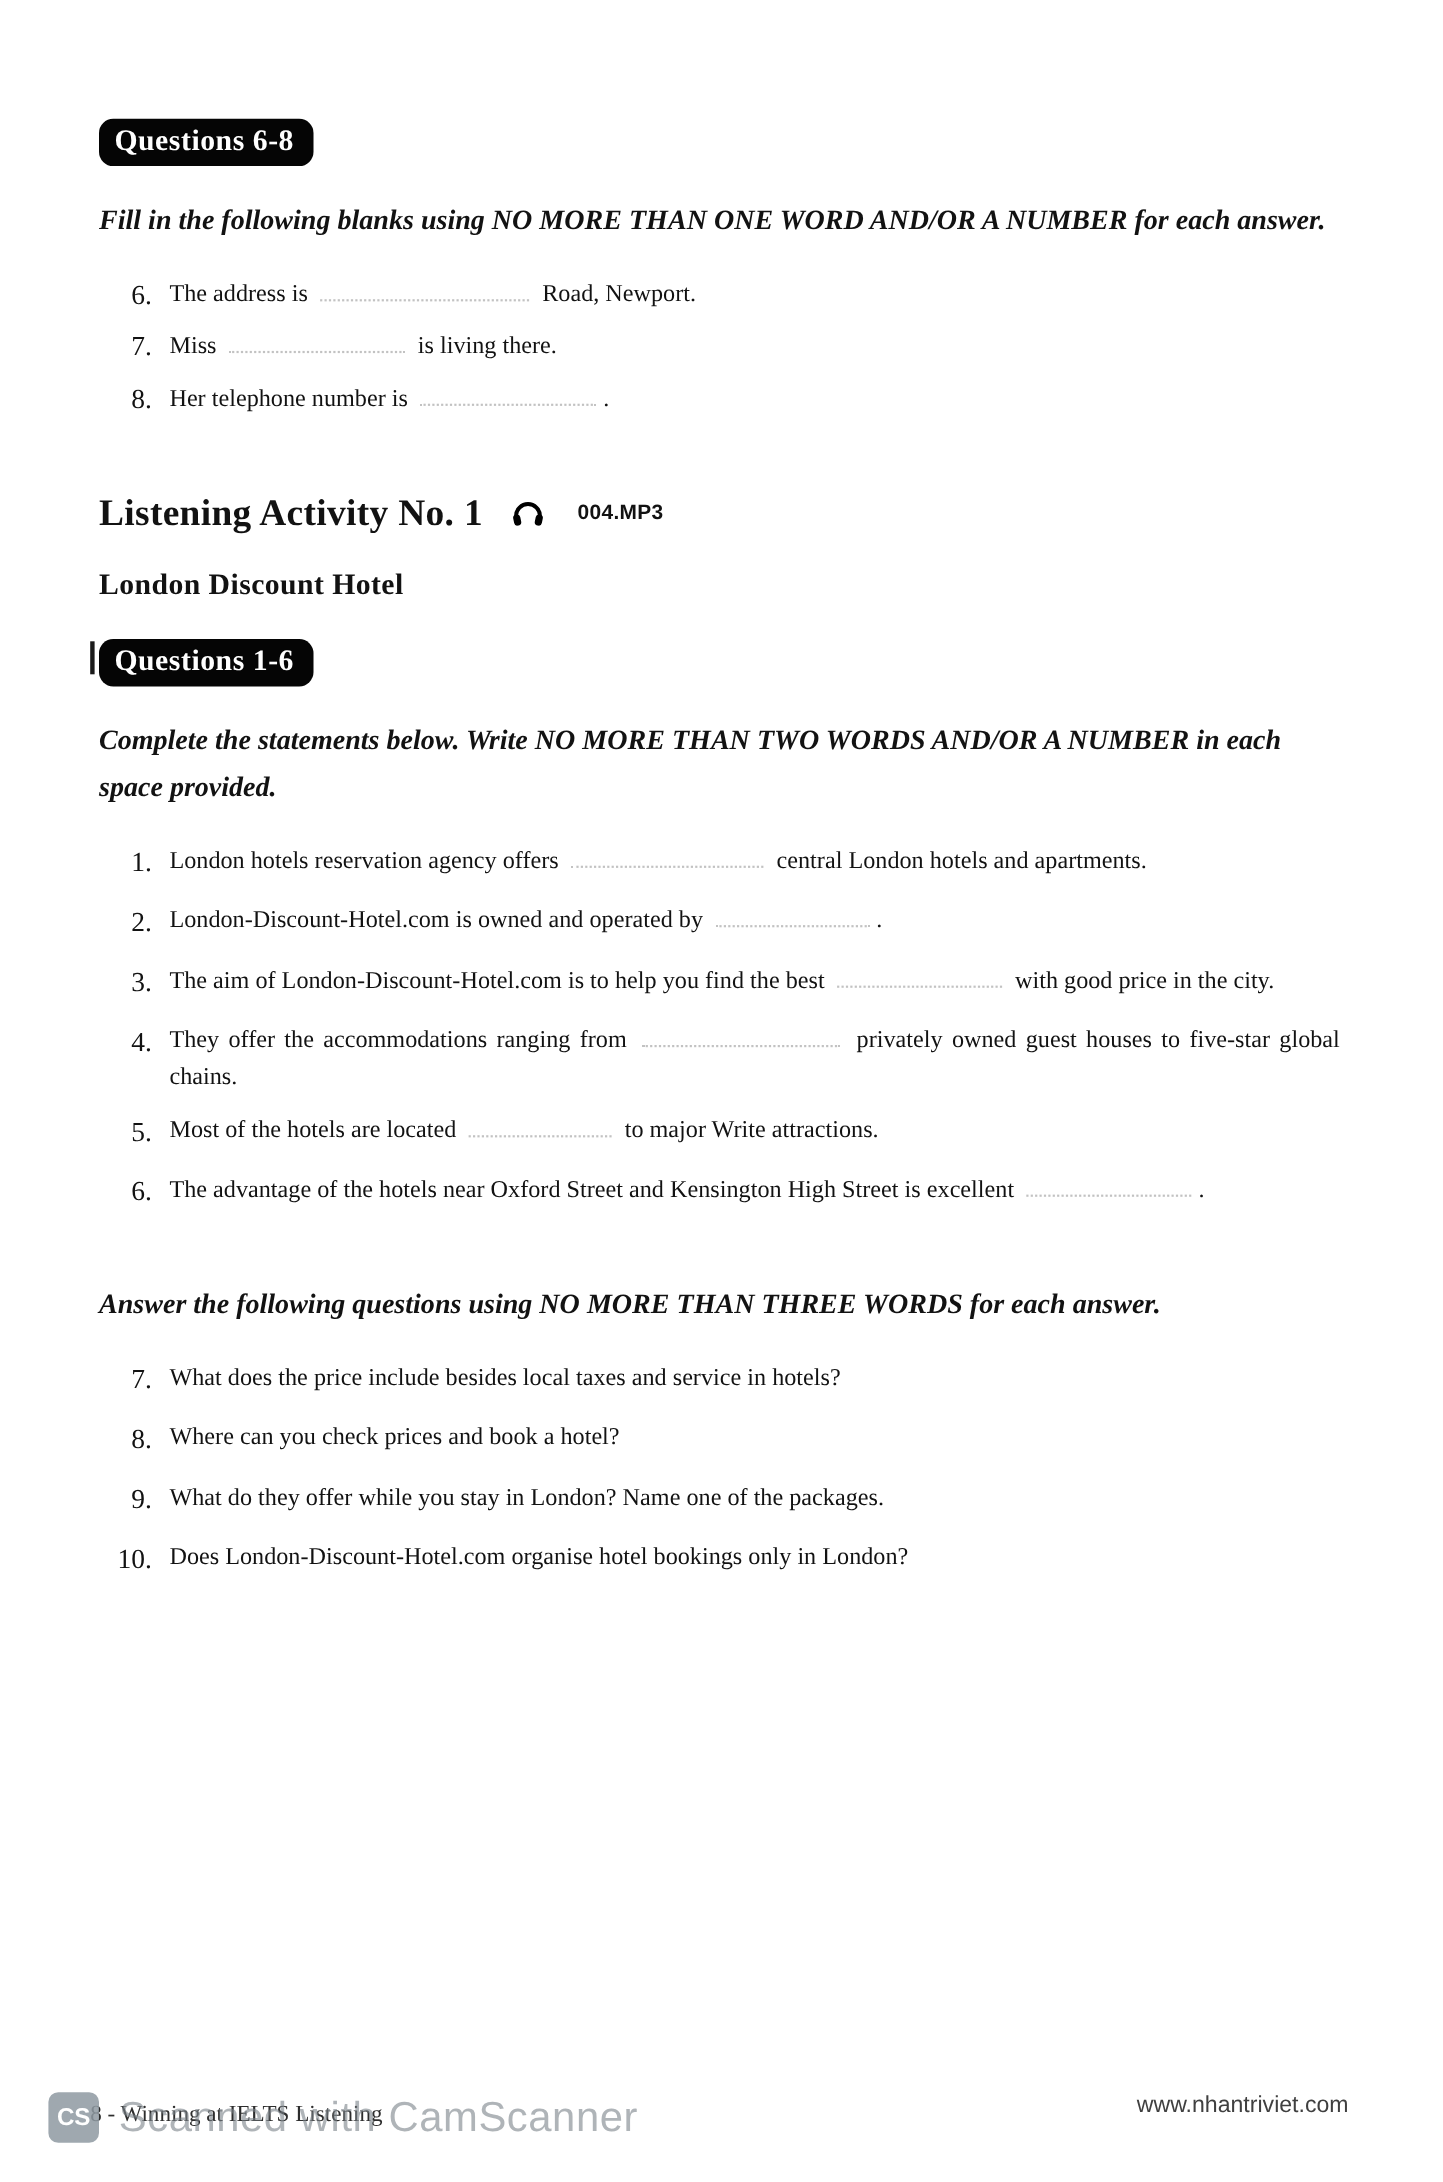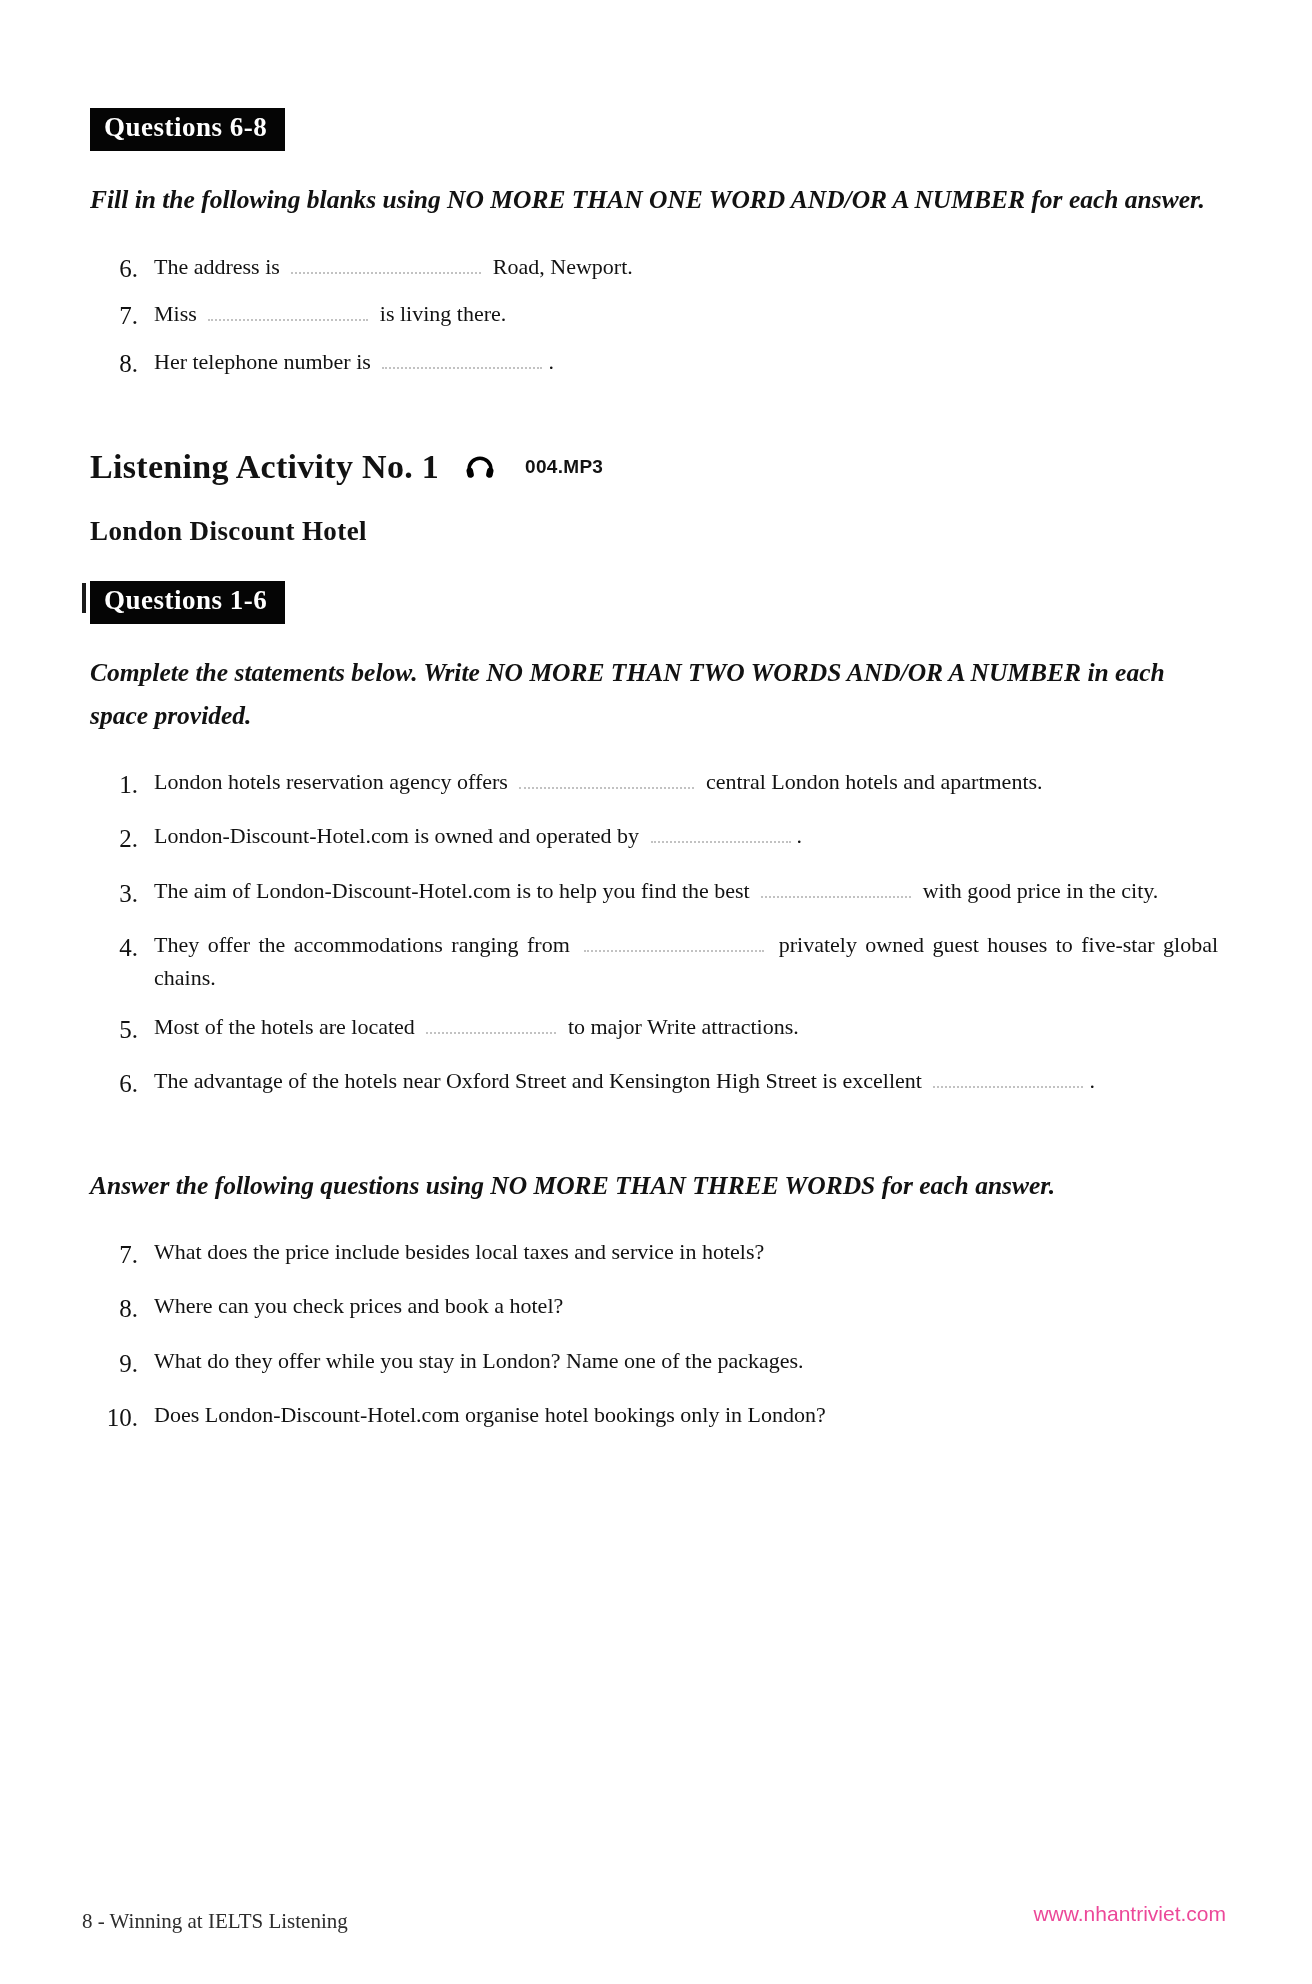--- a/index.html
+++ b/index.html
@@ -17,20 +17,21 @@
   }
 
   .badge {
     display: inline-block;
     background: #050505;
     color: #ffffff;
     font-size: 27px;
     font-weight: 600;
     padding: 4px 18px 8px 14px;
     letter-spacing: 0.5px;
+    border-radius: 13px;
   }
   .badge-wrap { position: relative; }
   .badge-wrap.tick:before {
     content: "";
     position: absolute;
     left: -8px; top: 2px;
     width: 4px; height: 30px;
     background: #1a1a1a;
   }
 
@@ -101,21 +102,21 @@
     left: 82px; bottom: 22px;
     font-size: 21px;
     color: #2d2d2d;
     z-index: 1;
   }
   .site-footer {
     position: absolute;
     right: 86px; bottom: 30px;
     font-family: "Liberation Sans", sans-serif;
     font-size: 21px;
-    color: #ec4899;
+    color: #404040;
     z-index: 1;
   }
   .watermark {
     position: absolute;
     left: 44px; bottom: 8px;
     display: flex;
     align-items: center;
     gap: 18px;
     z-index: 2;
   }
@@ -266,15 +267,19 @@
       <div class="q-item">
         <span class="q-num">10.</span>
         <span class="q-text">Does London-Discount-Hotel.com organise hotel bookings only in London?</span>
       </div>
     </div>
   </div>
 
   <div class="footer-area">
     <span class="book-footer">8 - Winning at IELTS Listening</span>
     <span class="site-footer">www.nhantriviet.com</span>
+    <span class="watermark">
+      <span class="cs-logo">CS</span>
+      <span class="watermark-text">Scanned with CamScanner</span>
+    </span>
   </div>
 
 </div>
 
 </body></html>

